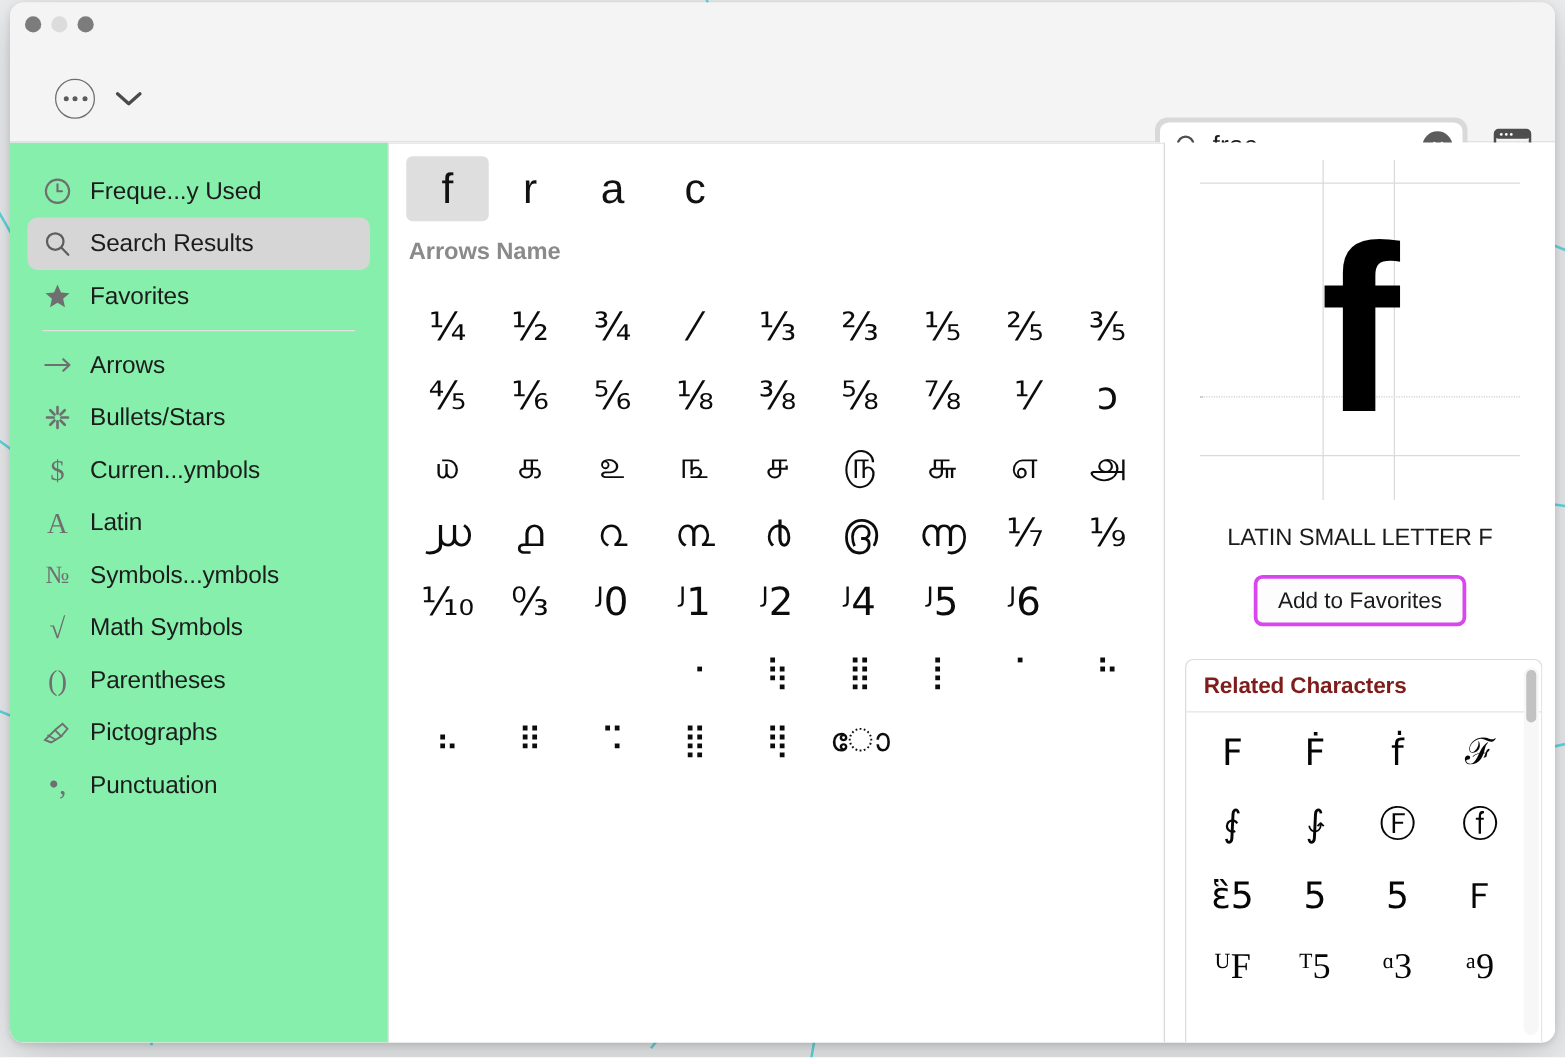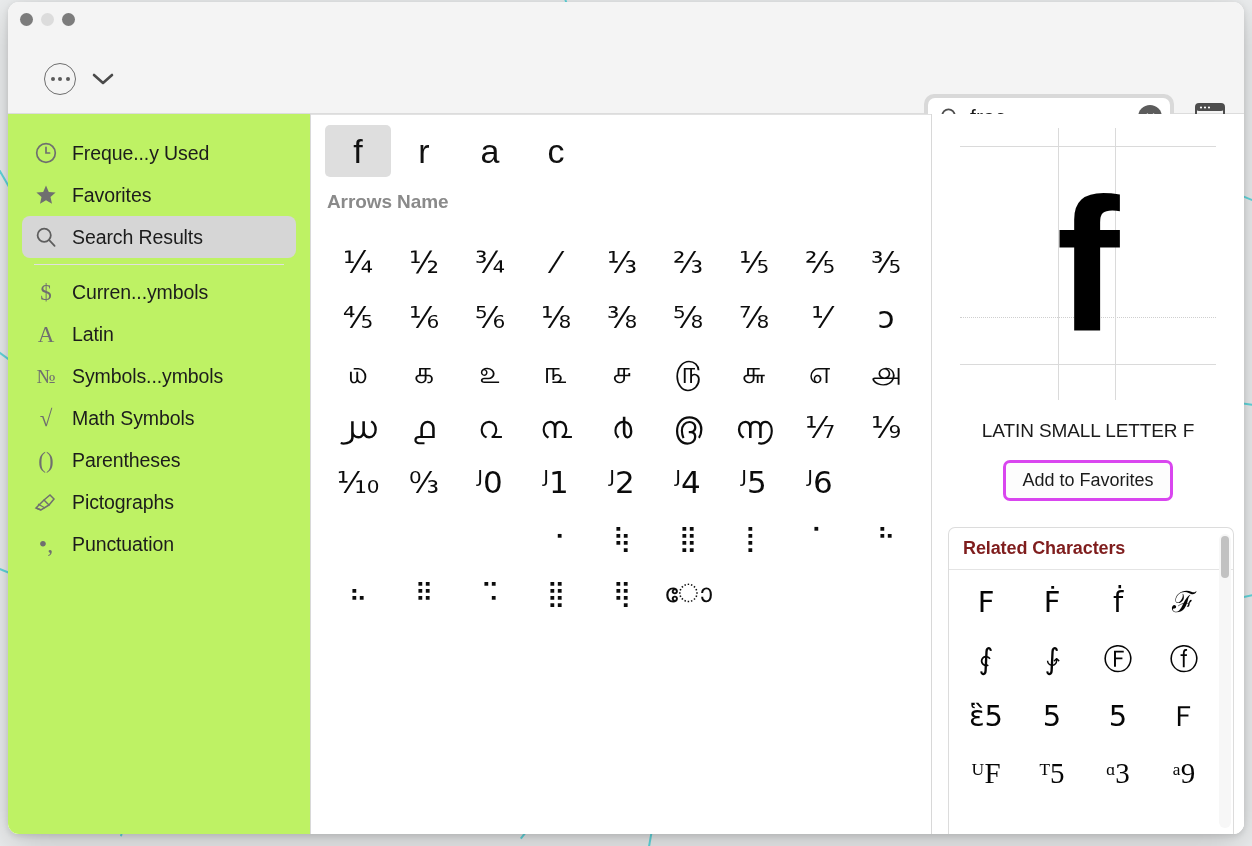--- a/index.html
+++ b/index.html
@@ -156,21 +156,21 @@
     flex: 1;
     display: flex;
     min-height: 0;
     background: #ffffff;
   }
 
   
   #sidebar {
     width: 303px;
     flex: 0 0 303px;
-    background: #bef264;
+    background: #86efac;
     border-right: 1px solid #d8d8d8;
     padding: 18px 14px 0 14px;
     overflow: hidden;
   }
   .side-item {
     display: flex;
     align-items: center;
     height: 42px;
     padding: 0 10px;
     border-radius: 8px;
@@ -445,43 +445,69 @@
         <div class="side-item">
           <span class="side-ico">
             <svg width="24" height="24" viewBox="0 0 24 24">
                 <circle cx="12" cy="12" r="9.3" fill="none" stroke="#6f6f6f" stroke-width="1.7"></circle>
                 <path d="M12 6.4 L12 12 L15.6 12" fill="none" stroke="#6f6f6f" stroke-width="1.7" stroke-linecap="round"></path>
               </svg>
           </span>
           <span class="side-label">Freque...y Used</span>
         </div>
 
-        <div class="side-item">
-          <span class="side-ico">
-            <svg width="24" height="24" viewBox="0 0 24 24">
-                <path d="M12 2.6 L14.8 9 L21.6 9.6 L16.5 14 L18 20.8 L12 17.2 L6 20.8 L7.5 14 L2.4 9.6 L9.2 9 Z" fill="#6f6f6f"></path>
-              </svg>
-          </span>
-          <span class="side-label">Favorites</span>
-        </div>
-
         <div class="side-item selected">
           <span class="side-ico">
             <svg width="24" height="24" viewBox="0 0 24 24">
                 <circle cx="10.2" cy="10.2" r="6.6" fill="none" stroke="#5e5e5e" stroke-width="1.8"></circle>
                 <line x1="15.2" y1="15.2" x2="20.6" y2="20.8" stroke="#5e5e5e" stroke-width="1.8" stroke-linecap="round"></line>
               </svg>
           </span>
           <span class="side-label">Search Results</span>
         </div>
 
+        <div class="side-item">
+          <span class="side-ico">
+            <svg width="24" height="24" viewBox="0 0 24 24">
+                <path d="M12 2.6 L14.8 9 L21.6 9.6 L16.5 14 L18 20.8 L12 17.2 L6 20.8 L7.5 14 L2.4 9.6 L9.2 9 Z" fill="#6f6f6f"></path>
+              </svg>
+          </span>
+          <span class="side-label">Favorites</span>
+        </div>
+
         <div id="side-divider"></div>
 
 
-
+        <div class="side-item">
+          <span class="side-ico">
+            <svg width="26" height="24" viewBox="0 0 26 24">
+                <line x1="2.6" y1="12" x2="22" y2="12" stroke="#6f6f6f" stroke-width="1.7"></line>
+                <path d="M17.6 7.4 L22.6 12 L17.6 16.6" fill="none" stroke="#6f6f6f" stroke-width="1.7" stroke-linecap="round" stroke-linejoin="round"></path>
+              </svg>
+          </span>
+          <span class="side-label">Arrows</span>
+        </div>
+
+        <div class="side-item">
+          <span class="side-ico">
+            <svg width="24" height="24" viewBox="0 0 24 24">
+              <g stroke="#6f6f6f" stroke-width="2.1" stroke-linecap="round">
+                <line x1="12" y1="3.6" x2="12" y2="9"></line>
+                  <line x1="12" y1="15" x2="12" y2="20.4"></line>
+                <line x1="3.6" y1="12" x2="9" y2="12"></line>
+                  <line x1="15" y1="12" x2="20.4" y2="12"></line>
+                <line x1="6.2" y1="6.2" x2="9.6" y2="9.6"></line>
+                  <line x1="14.4" y1="14.4" x2="17.8" y2="17.8"></line>
+                <line x1="17.8" y1="6.2" x2="14.4" y2="9.6"></line>
+                  <line x1="9.6" y1="14.4" x2="6.2" y2="17.8"></line>
+              </g>
+            </svg>
+          </span>
+          <span class="side-label">Bullets/Stars</span>
+        </div>
 
         <div class="side-item">
           <span class="side-ico" style="font-family:'Liberation Serif',serif;font-size:23px;">$</span>
           <span class="side-label">Curren...ymbols</span>
         </div>
 
         <div class="side-item">
           <span class="side-ico" style="font-family:'Liberation Serif',serif;font-size:23px;">A</span>
           <span class="side-label">Latin</span>
         </div>

